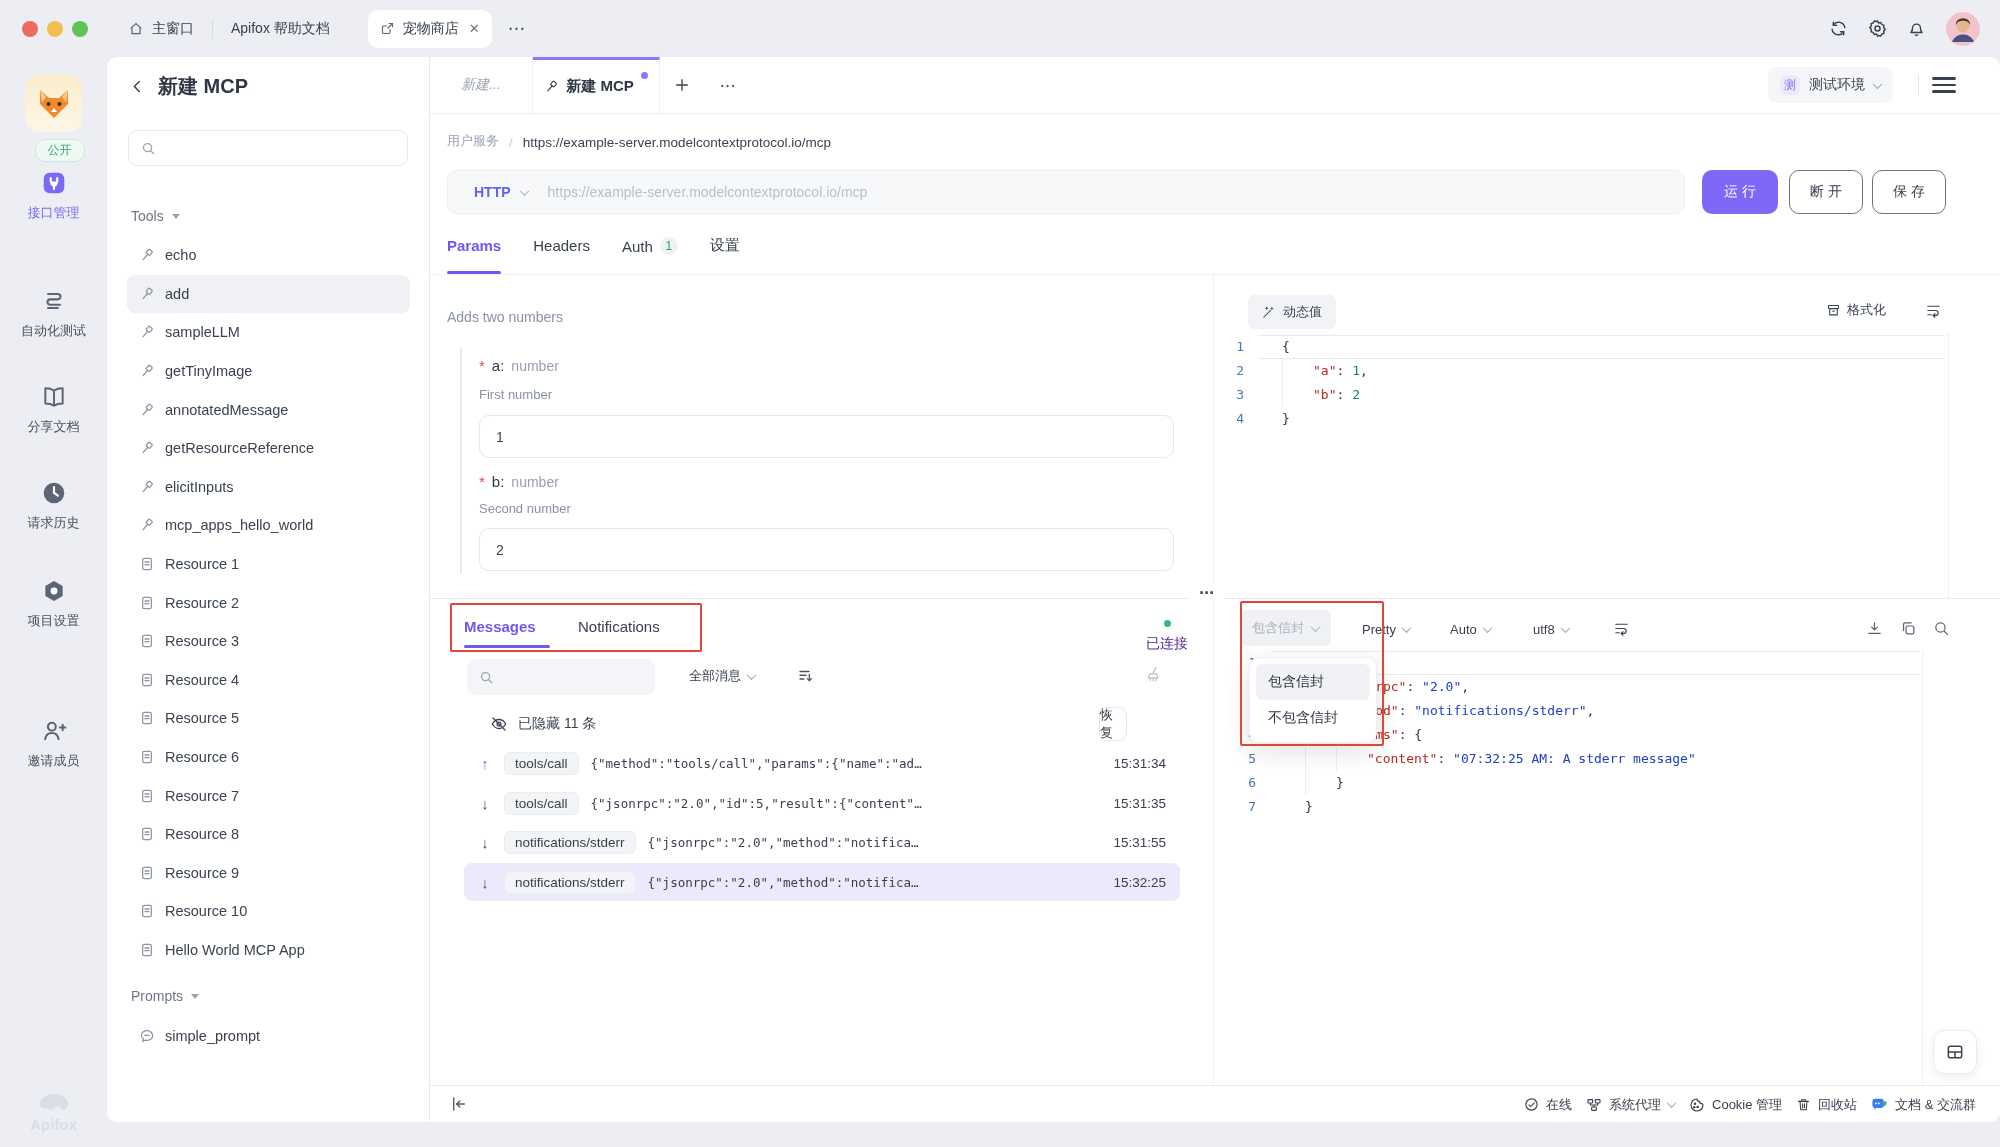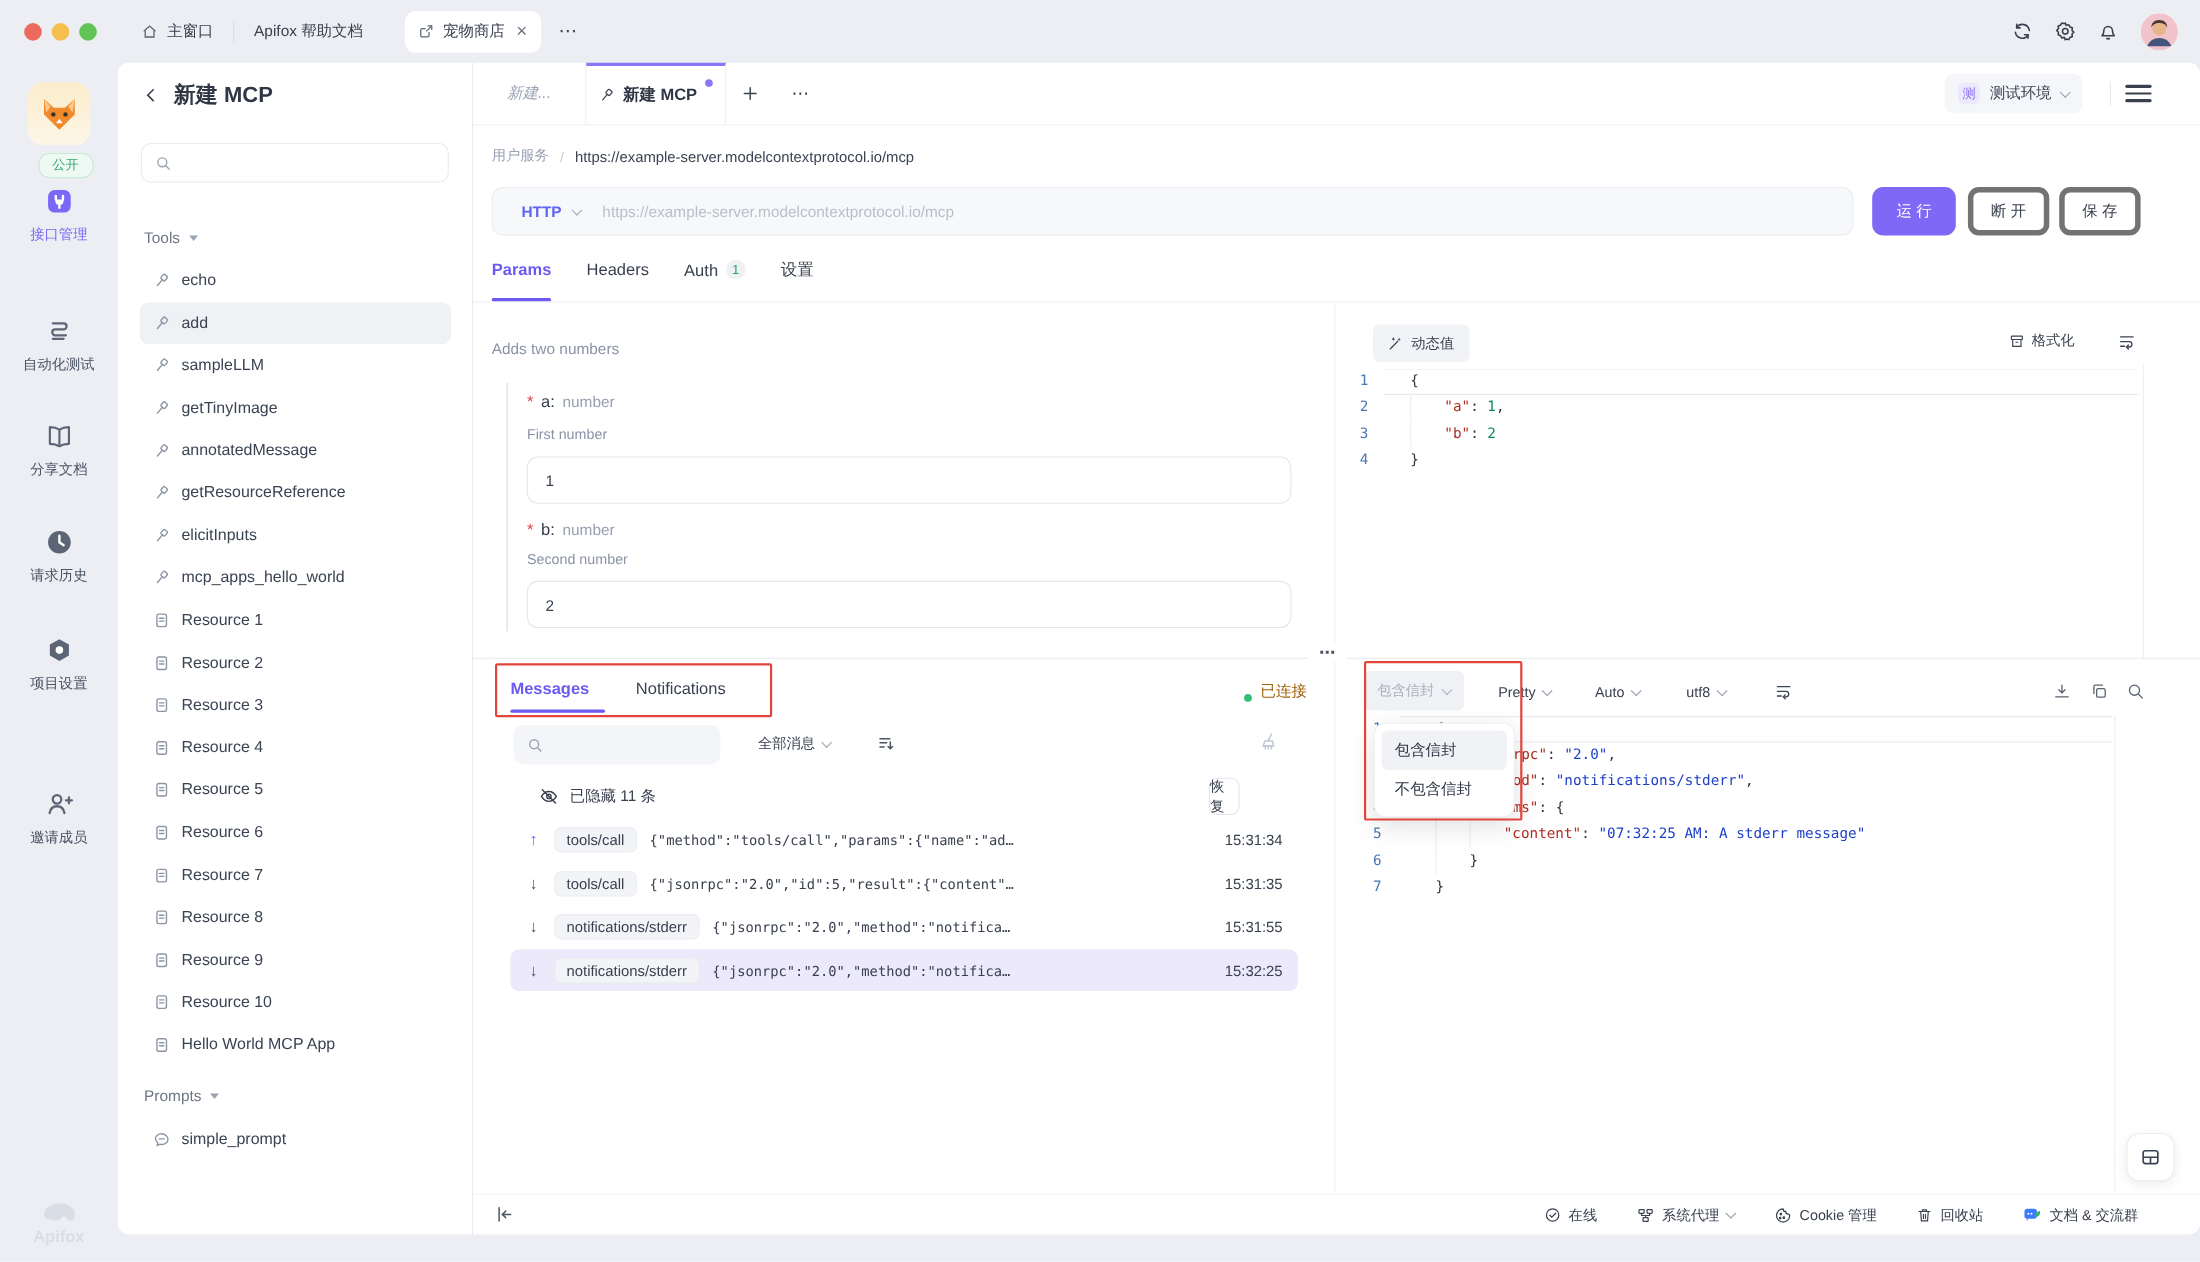--- a/index.html
+++ b/index.html
@@ -63,21 +63,21 @@
 
   .crumb { position:absolute; left:17px; top:75px; display:flex; align-items:flex-end; gap:10px; font-size:13px; }
   .crumb .root { color:#9AA3B2; } .crumb .sep { color:#C8CED8; } .crumb .url { color:#3A4352; font-size:13.5px; }
 
   .urlrow { position:absolute; left:17px; top:113px; width:1238px; height:44px; background:#F7F8FA; border:1px solid #EBEDF2; border-radius:10px; display:flex; align-items:center; padding:0 26px; gap:10px; }
   .method { color:#5D63F2; font-weight:bold; font-size:14px; }
   .urlrow .chev { color:#A7AEBB; }
   .placeholder { color:#B8BFCA; font-size:14px; margin-left:10px; }
   .btn { position:absolute; top:113px; height:44px; border-radius:10px; display:flex; align-items:center; justify-content:center; font-size:14px; cursor:pointer; }
   .btn-run { left:1272px; width:76px; background:#7E68F5; color:#fff; }
-  .btn-line { background:#fff; border:5px solid #737373; color:#39414F; }
+  .btn-line { background:#fff; border:1px solid #737373; color:#39414F; }
   .btn-disc { left:1359px; width:74px; } .btn-save { left:1442px; width:74px; }
 
   .reqtabs { position:absolute; left:17px; top:160px; height:57px; display:flex; align-items:center; gap:32px; font-size:15px; color:#39414F; }
   .reqtabs .active { color:#6C5AF0; font-weight:bold; }
   .tab-underline { position:absolute; left:17px; top:214px; width:54px; height:3px; border-radius:2px; background:#6C5AF0; }
   .tabs-border { position:absolute; left:0; top:217px; width:1570px; height:1px; background:#EDEFF3; }
   .auth-badge { display:inline-flex; width:18px; height:18px; border-radius:50%; background:#F0F1F4; color:#27A56B; font-size:12px; align-items:center; justify-content:center; margin-left:7px; vertical-align:2px; }
 
   .form-desc { position:absolute; left:17px; top:252px; font-size:14px; color:#8A93A5; }
   .form-group { position:absolute; left:30px; top:291px; width:730px; border-left:2px solid #E8EAF0; height:226px; }
@@ -106,21 +106,21 @@
   .t-k{color:#B12B22;} .t-s{color:#1E40C9;} .t-n{color:#0C8A57;} .t-p{color:#2F363E;}
   #req-code { position:absolute; left:0; top:60px; width:730px; }
   #req-code .ln { width:44px; padding-right:14px; }
   #req-code .ct { padding-left:24px; }
 
   
   .msgs { position:absolute; left:0; top:541px; width:783px; height:487px; }
   .m-tab { position:absolute; top:20px; font-size:15px; cursor:pointer; }
   .m-tab.active { color:#6C5AF0; font-weight:bold; }
   .m-underline { position:absolute; left:34px; top:47px; width:86px; height:3px; border-radius:2px; background:#6C5AF0; }
-  .conn { position:absolute; right:25px; top:22px; display:flex; align-items:flex-end; gap:8px; font-size:14px; color:#a16207; }
+  .conn { position:absolute; right:25px; top:22px; display:flex; align-items:center; gap:8px; font-size:14px; color:#4c1d95;flex-direction:column; }
   .conn .dot { width:7px; height:7px; border-radius:50%; background:#2FBE75; }
   .m-search { position:absolute; left:37px; top:61px; width:188px; height:36px; background:#F4F5F8; border-radius:9px; display:flex; align-items:center; padding:0 12px; color:#9AA3B2; }
   .m-filter { position:absolute; left:259px; top:69px; display:flex; align-items:center; gap:7px; font-size:13px; color:#39414F; }
   .m-filter .chev { color:#9AA3B2; }
   .m-sort { position:absolute; left:367px; top:69px; color:#4A5462; }
   .m-broom { position:absolute; left:714px; top:67px; color:#C3C9D3; }
   .m-hidden { position:absolute; left:60px; top:117px; display:flex; align-items:center; gap:10px; font-size:14px; color:#39414F; }
   .m-restore { position:absolute; left:669px; top:109px; width:28px; height:34px; border:1px solid #E3E6EC; border-radius:8px; background:#fff; font-size:13px; color:#39414F; display:flex; align-items:center; justify-content:center; }
   .m-row { position:absolute; left:34px; width:716px; height:38px; display:flex; align-items:center; gap:12px; padding:0 14px; border-radius:8px; font-size:13.5px; color:#39414F; cursor:pointer; }
   .m-row.selected { background:#ECE9FA; }
@@ -141,21 +141,21 @@
   #res-code .ct { padding-left:33px; }
   .r-scroll { position:absolute; left:708px; top:53px; width:30px; height:434px; border-left:1px solid #EDEFF3; }
   .dropdown { position:absolute; left:35px; top:59px; width:128px; background:#fff; border:1px solid #EEF0F4; border-radius:10px; box-shadow:0 8px 24px rgba(31,35,41,.14); padding:6px; z-index:10; }
   .dd-item { height:36px; border-radius:6px; display:flex; align-items:center; padding:0 12px; font-size:14px; color:#2E3643; cursor:pointer; white-space:nowrap; }
   .dd-item.selected { background:#F1F2F5; }
   .layout-fab { position:absolute; left:719px; top:432px; width:44px; height:44px; background:#fff; border:1px solid #E9EBF0; border-radius:12px; box-shadow:0 3px 10px rgba(31,35,41,.08); display:flex; align-items:center; justify-content:center; color:#3A4352; z-index:4; }
 
   
   .statusbar { position:absolute; left:0; top:1028px; width:1570px; height:37px; border-top:1px solid #E9EBF0; background:#fff; border-radius:0 0 10px 0; }
   .sb-left { position:absolute; left:20px; top:9px; color:#4A5462; }
-  .sb-right { position:absolute; right:56px; top:0; height:37px; display:flex; align-items:center; gap:36px; font-size:13px; color:#39414F; }
+  .sb-right { position:absolute; right:24px; top:0; height:37px; display:flex; align-items:center; gap:14px; font-size:13px; color:#39414F; }
   .sb-item { display:flex; align-items:center; gap:7px; cursor:pointer; }
   .sb-item .chev { color:#9AA3B2; }
 
   
   .annot { position:absolute; border:2px solid #E2453C; border-radius:2px; z-index:30; pointer-events:none; }
 </style>
 </head>
 <body>
 
 <div class="topbar">

